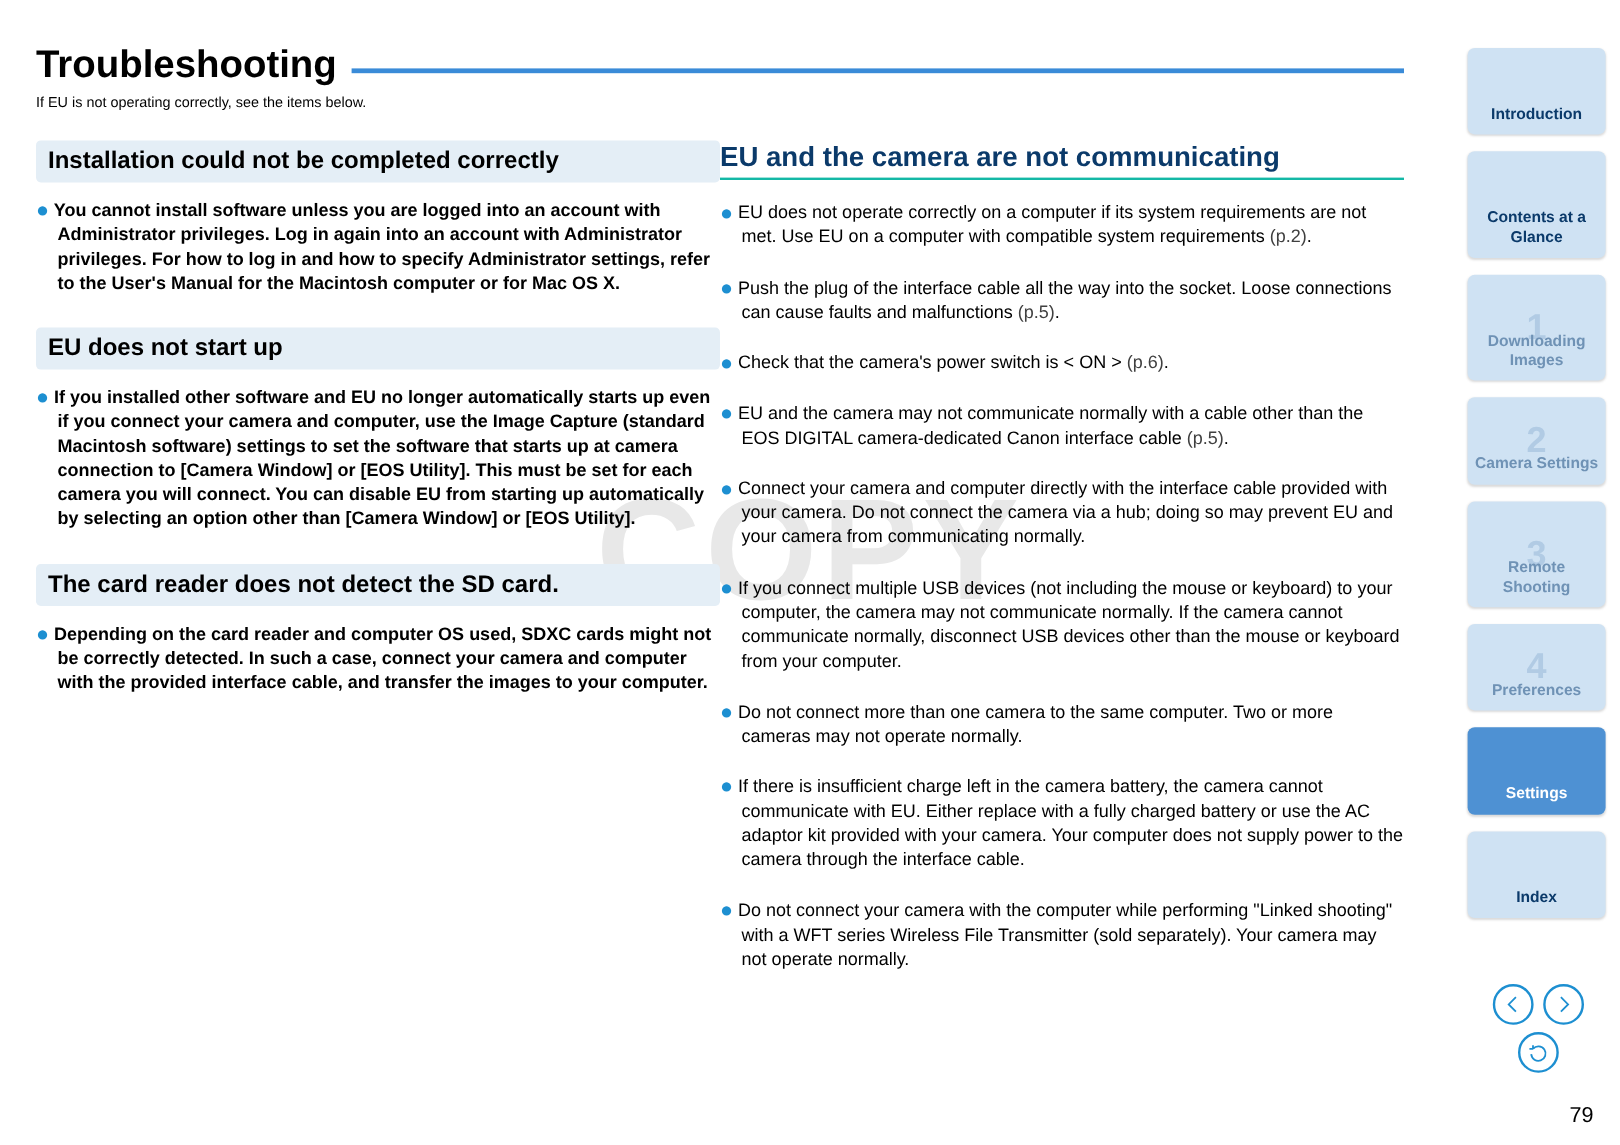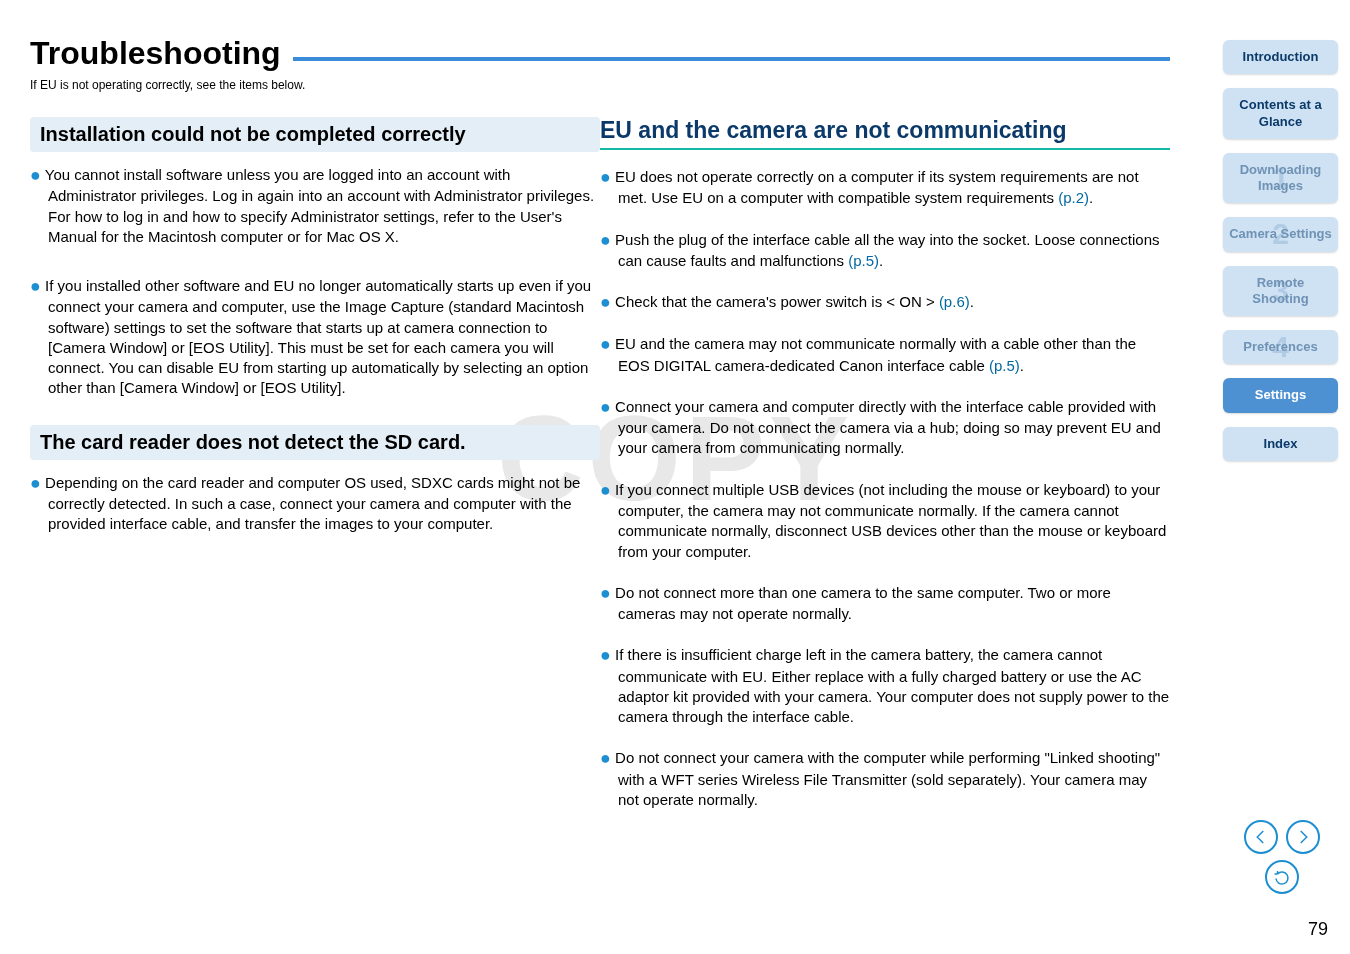--- a/index.html
+++ b/index.html
@@ -27,24 +27,24 @@
     border-radius:4px;
     margin-bottom:10px;
   }
   .section-h-right {
     font-size:23px; font-weight:bold;
     color:#0b3a6a;
     border-bottom:2px solid #14b8a6;
     padding-bottom:4px;
     margin-bottom:14px;
   }
-  .para { font-size:15px; line-height:1.35; margin-bottom:26px; padding-left:18px; text-indent:-18px;}
+  .para { font-size:15px; line-height:1.35; margin-bottom:26px; padding-left:18px; text-indent:-18px;font-weight:bold;}
   .para-r { font-size:15px; line-height:1.35; margin-bottom:18px; padding-left:18px; text-indent:-18px;}
   .bullet { color:#1d8fd1; font-size:18px; position:relative; top:1px;}
-  .link { color:#0369a1;text-align:center; }
+  .link { color:#404040;text-align:center; }
   .watermark {
     position:absolute;
     left:50%; top:48%;
     transform:translate(-50%,-50%);
     font-size:120px;
     font-weight:bold;
     color:#e8e8e8;
     z-index:0;
     pointer-events:none;
     letter-spacing:4px;
@@ -71,21 +71,21 @@
   }
   .nav-btn.ghost { color:#6f92b5; }
   .nav-btn .ghost-num{
     position:absolute; left:0; right:0; top:50%; transform:translateY(-50%);
     font-size:30px; color:rgba(120,160,200,0.35); font-weight:bold;
     pointer-events:none;
   }
   .nav-btn.active {
     background:#4e91d3; color:#fff;
   }
-  .nav-label { position:relative; z-index:2;}
+  .nav-label { position:relative; z-index:2;margin-top:38px;}
   
   .pager {
     position:absolute; right:30px; bottom:60px;
     display:flex; flex-direction:column; align-items:center; gap:4px;
   }
   .pager-row { display:flex; gap:8px;}
   .circ {
     width:34px; height:34px; border-radius:50%;
     border:2px solid #1d8fd1;
     display:flex; align-items:center; justify-content:center;
@@ -111,20 +111,21 @@
       <div class="title-bar"></div>
     </div>
     <div class="intro">If EU is not operating correctly, see the items below.</div>
 
     <div class="cols">
       <div class="col">
         <div class="section-h">Installation could not be completed correctly</div>
         <div class="para"><span class="bullet">●</span> <span>You cannot install software unless you are logged into an account with Administrator privileges. Log in again into an account with Administrator privileges.
 For how to log in and how to specify Administrator settings, refer to the User's Manual for the Macintosh computer or for Mac OS X.</span></div>
 
+        <div class="section-h">EU does not start up</div>
         <div class="para"><span class="bullet">●</span> <span>If you installed other software and EU no longer automatically starts up even if you connect your camera and computer, use the Image Capture (standard Macintosh software) settings to set the software that starts up at camera connection to [Camera Window] or [EOS Utility]. This must be set for each camera you will connect. You can disable EU from starting up automatically by selecting an option other than [Camera Window] or [EOS Utility].</span></div>
 
         <div class="section-h">The card reader does not detect the SD card.</div>
         <div class="para"><span class="bullet">●</span> <span>Depending on the card reader and computer OS used, SDXC cards might not be correctly detected. In such a case, connect your camera and computer with the provided interface cable, and transfer the images to your computer.</span></div>
       </div>
 
       <div class="col">
         <div class="section-h-right">EU and the camera are not communicating</div>
         <div id="right-list">
             <div class="para-r"><span class="bullet">●</span> <span>EU does not operate correctly on a computer if its system requirements are not met. Use EU on a computer with compatible system requirements </span><span class="link">(p.2)</span><span>.</span></div>

